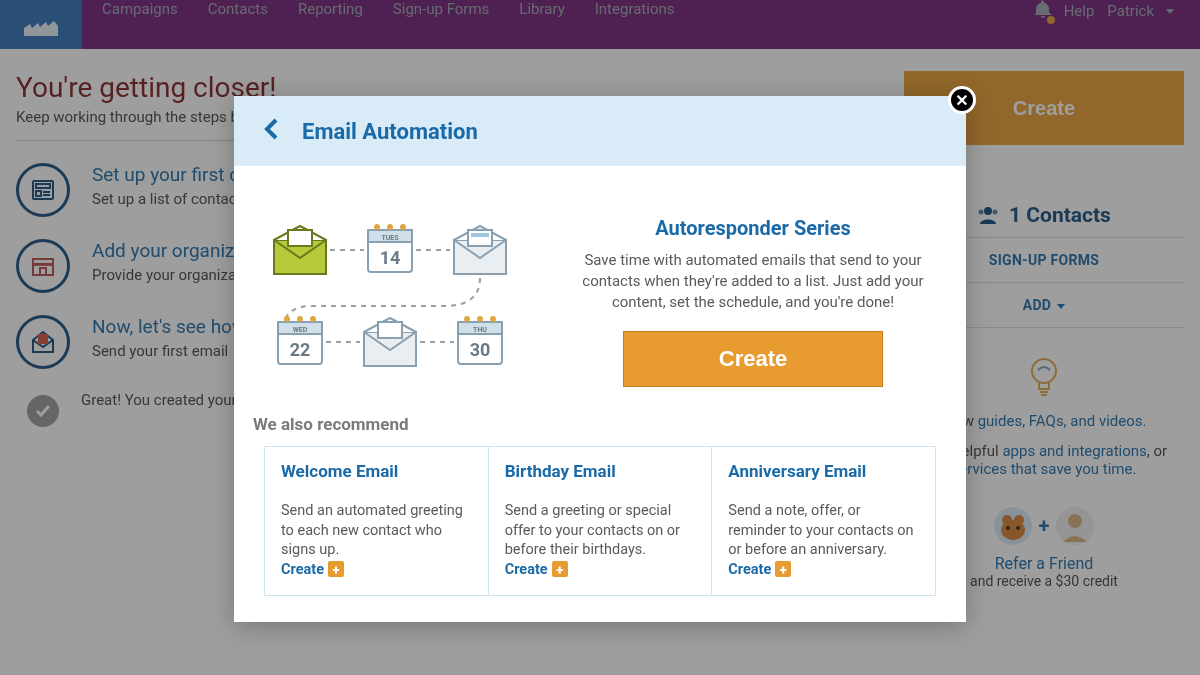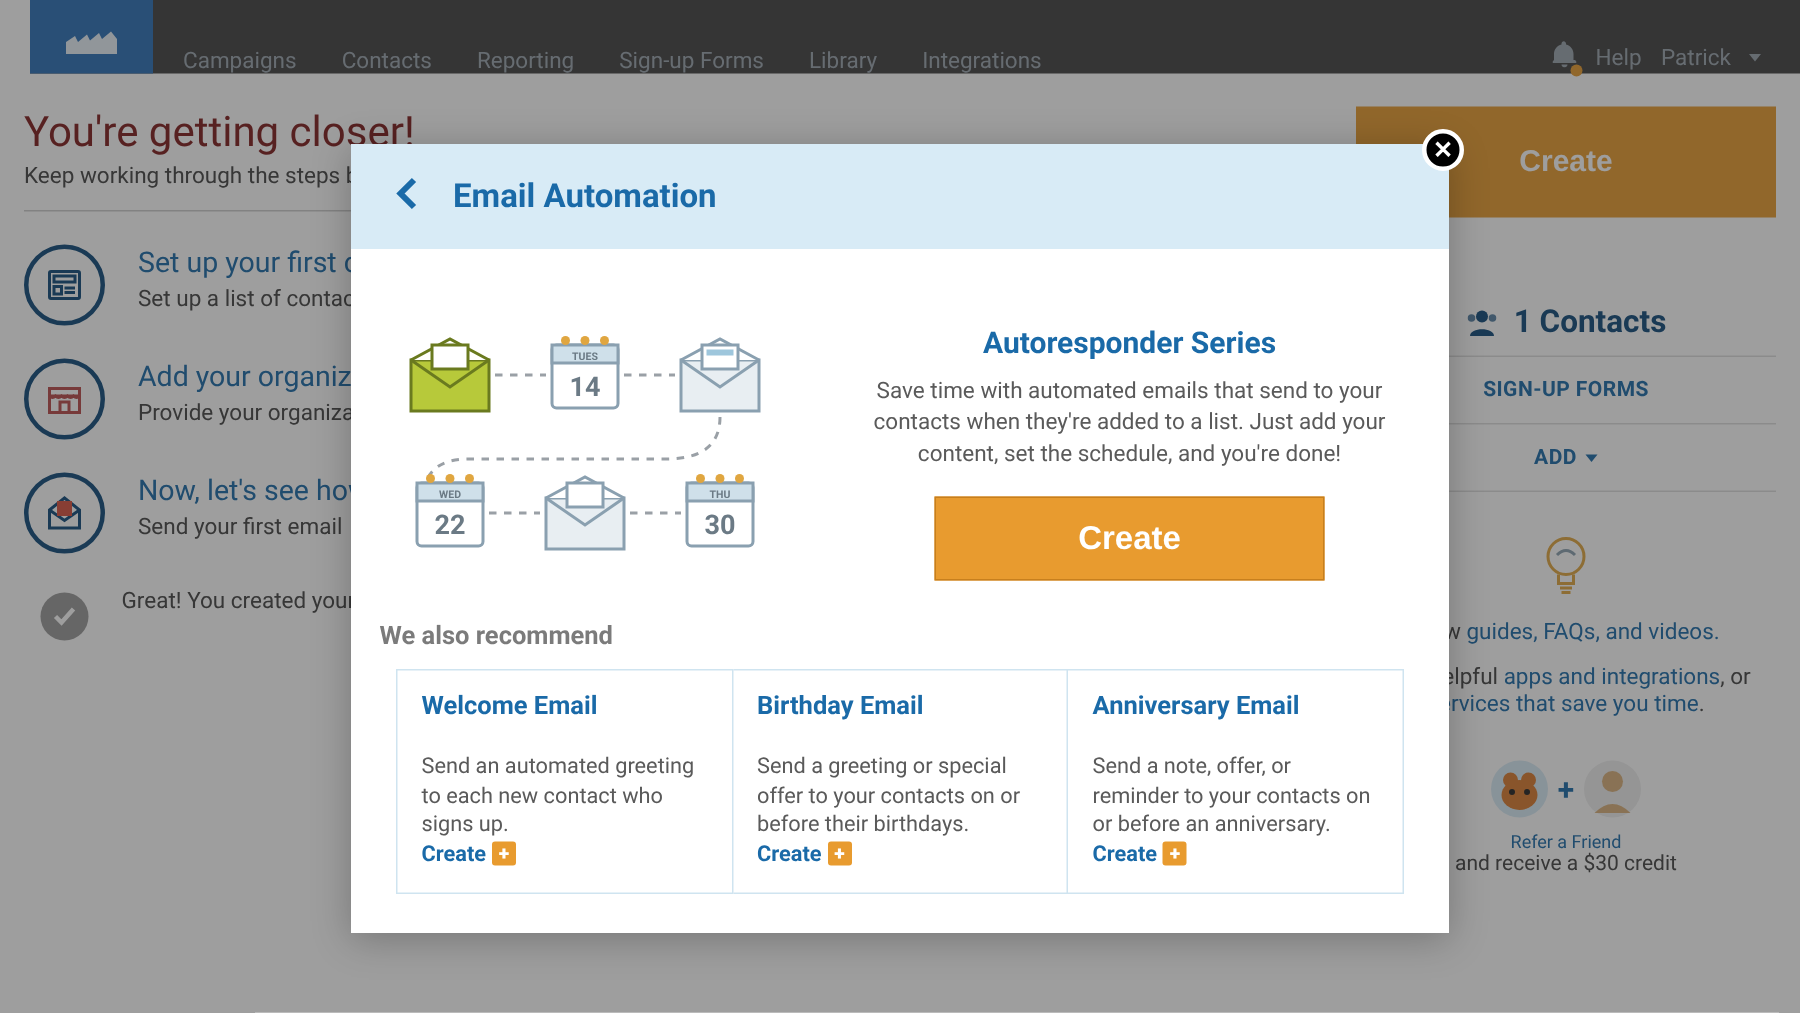--- a/index.html
+++ b/index.html
@@ -1,18 +1,18 @@
 <!DOCTYPE html>
 <html><head>
 <meta charset="utf-8">
 <style>
   * { box-sizing: border-box; margin: 0; padding: 0; }
   body { font-family: -apple-system, BlinkMacSystemFont, "Segoe UI", Roboto, Helvetica, Arial, sans-serif; background: #fff; color: #333; width: 1200px; height: 675px; overflow: hidden; position: relative; }
   
-  .nav { background: #404040; height: 49px; display: flex; align-items: flex-end; color: #9aa4ae; font-size: 15px; margin-left: 20px; }
+  .nav { background: #701a75; height: 49px; display: flex; align-items: flex-start; color: #9aa4ae; font-size: 15px; }
   .logo { width: 82px; height: 49px; background: #2a70b7; display: flex; align-items: center; justify-content: center; }
   .logo svg { fill: #e8f0f7; }
   .nav-links { display: flex; gap: 0; margin-left: 5px; }
   .nav-links span { padding: 0 15px; cursor: pointer; }
   .nav-right { margin-left: auto; display: flex; align-items: center; gap: 13px; padding-right: 26px; }
   .bell { position: relative; }
   .bell .dot { position: absolute; right: -4px; bottom: -2px; width: 8px; height: 8px; background: #e89b2f; border-radius: 50%; }
   .user { display: flex; align-items: center; gap: 6px; }
   
   .page { padding: 22px 16px 0 16px; display: flex; gap: 20px; }
@@ -29,21 +29,21 @@
   .create-btn { width: 100%; height: 74px; background: #e89b2f; color: #fff; font-size: 20px; font-weight: 700; display: flex; align-items: center; justify-content: center; border: none; cursor: pointer; margin-bottom: 48px; }
   .contacts-h { display: flex; align-items: center; justify-content: center; gap: 10px; color: #0f4a7a; font-weight: 700; font-size: 21px; padding: 10px 0; }
   .side-row { border-top: 1px solid #ddd; text-align: center; padding: 14px 0; color: #1a6aa8; font-weight: 700; font-size: 14px; letter-spacing: 0.3px; cursor: pointer; }
   .side-row.last { border-bottom: 1px solid #ddd; }
   .bulb-box { text-align: center; margin-top: 26px; font-size: 15px; color: #444; }
   .bulb-box svg { display: block; margin: 0 auto 12px; }
   .bulb-box a { color: #1a6aa8; text-decoration: none; }
   .refer { text-align: center; margin-top: 28px; }
   .refer .avatars { display: flex; align-items: center; justify-content: center; gap: 6px; margin-bottom: 8px; }
   .refer .plus { color: #1a6aa8; font-size: 20px; font-weight: 700; }
-  .refer .t1 { color: #1a6aa8; font-size: 12px; }
+  .refer .t1 { color: #1a6aa8; font-size: 16px; }
   .refer .t2 { color: #444; font-size: 14px; }
   
   .overlay { position: absolute; inset: 0; background: rgba(40,40,40,0.45); }
   .modal { position: absolute; left: 234px; top: 96px; width: 732px; background: #fff; box-shadow: 0 4px 24px rgba(0,0,0,0.25); }
   .modal-header { background: #d8ebf6; padding: 22px 30px; display: flex; align-items: center; gap: 22px; }
   .modal-header .back { color: #1a6aa8; cursor: pointer; }
   .modal-header h2 { color: #1a6aa8; font-size: 22px; font-weight: 700; }
   .modal-close { position: absolute; right: -10px; top: -10px; width: 28px; height: 28px; background: #000; border: 3px solid #fff; border-radius: 50%; color: #fff; display: flex; align-items: center; justify-content: center; font-weight: 700; cursor: pointer; font-family: Arial; }
   .modal-body { display: flex; gap: 20px; padding: 26px 34px 10px 30px; margin-top: 24px; }
   .illus { width: 290px; height: 180px; flex-shrink: 0; position: relative; }

